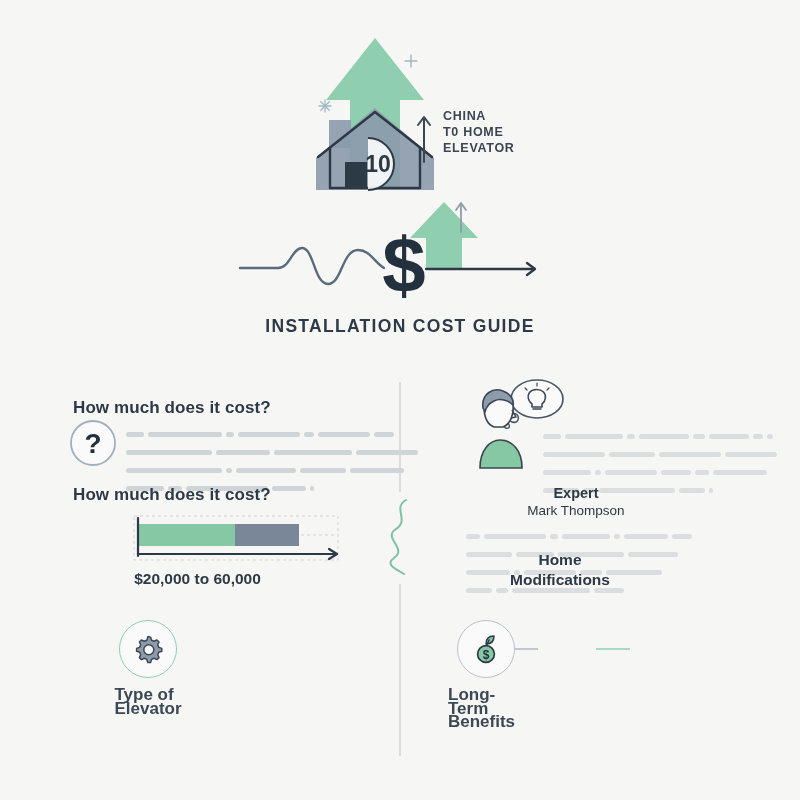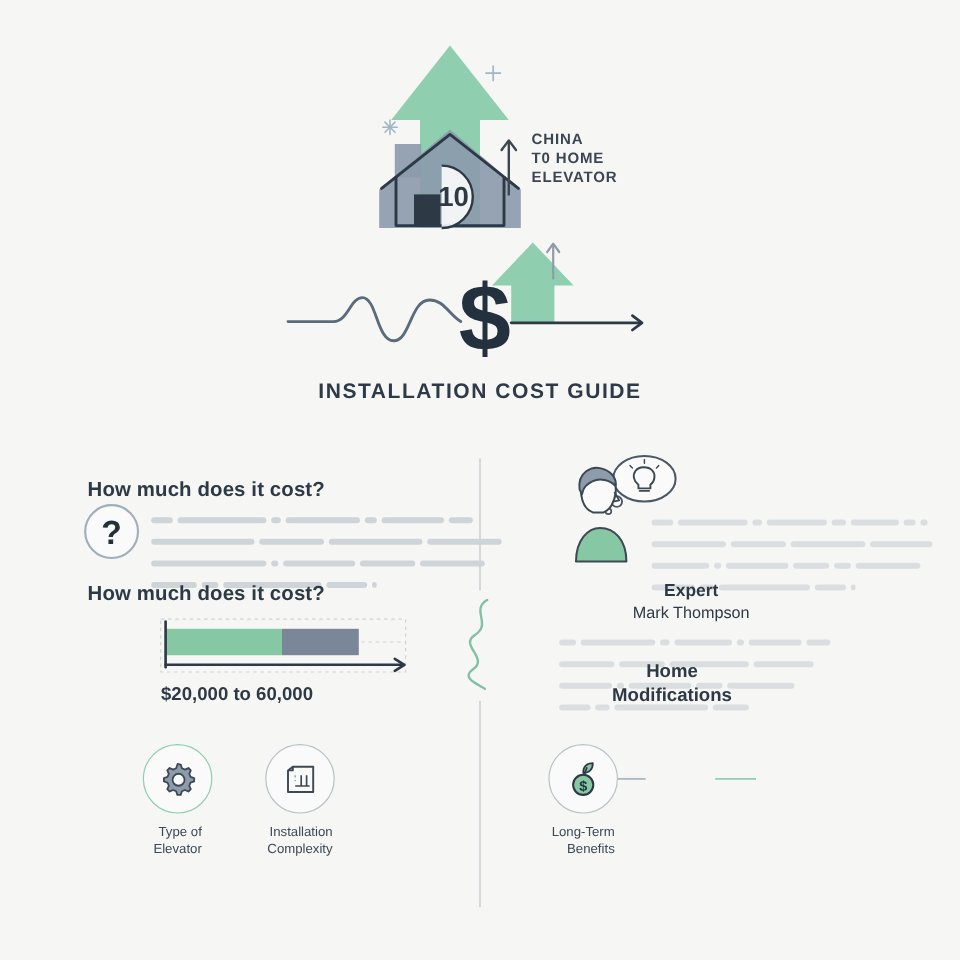--- a/index.html
+++ b/index.html
@@ -118,25 +118,26 @@
     border: 1.4px solid #b9c3c6;
     background: #fafafa;
     display: flex;
     align-items: center;
     justify-content: center;
     box-sizing: border-box;
   }
   .icon-circle.green { border-color: #8fcfb0; }
   .icon-caption {
     margin-top: 10px;
-    font-size: 11px;
+    font-size: 17px;
     line-height: 13.5px;
-    text-align: right;
+    text-align: left;
     color: #3c4854;
     white-space: pre-line;
+    font-weight: bold;
   }
 
   .expert-name {
     position: absolute;
     left: 456px; top: 484px;
     width: 240px;
     text-align: center;
     color: #2d3945;
   }
   .expert-name .role {
@@ -282,34 +283,20 @@
                    L19.6 26.4 L18.6 29.4 L15.8 29.4 L14.8 26.4 L12.2 25.3 L9.4 26.6 L7.4 24.6
                    L8.7 21.8 L7.6 19.2 L4.6 18.2 L4.6 15.4 L7.6 14.4 L8.7 11.8 L7.4 9 L9.4 7
                    L12.2 8.3 L14.8 7.2 Z" fill="#8d9bab" stroke="#3c4854" stroke-width="1.5" stroke-linejoin="round"></path>
           <circle cx="16.8" cy="16.8" r="5" fill="#fafafa" stroke="#3c4854" stroke-width="1.5"></circle>
         </svg>
       </div>
       <div class="icon-caption">Type of
 Elevator</div>
     </div>
 
-    <div class="icon-item">
-      <div class="icon-circle">
-        <svg width="32" height="32" viewBox="0 0 32 32">
-          <path d="M6 9 L6 27 L27 27 L27 6 L10 6 Z" fill="#fafafa" stroke="#3c4854" stroke-width="1.6" stroke-linejoin="round"></path>
-          <path d="M10 6 L10 9 L6 9" fill="none" stroke="#3c4854" stroke-width="1.6" stroke-linejoin="round"></path>
-          <line x1="12" y1="22" x2="24" y2="22" stroke="#3c4854" stroke-width="1.4"></line>
-          <line x1="17" y1="13" x2="17" y2="22" stroke="#3c4854" stroke-width="1.4"></line>
-          <line x1="21.5" y1="13" x2="21.5" y2="22" stroke="#3c4854" stroke-width="1.4"></line>
-          <line x1="12" y1="13" x2="12" y2="18" stroke="#7fc2a3" stroke-width="1.4" stroke-dasharray="2 2"></line>
-        </svg>
-      </div>
-      <div class="icon-caption">Installation
-Complexity</div>
-    </div>
 
   </div>
 
   <svg style="position:absolute; left:458px; top:372px; width:110px; height:100px;" viewBox="0 0 110 100">
 
     <g>
       <ellipse cx="79" cy="27" rx="26" ry="19" fill="#fafafa" stroke="#4b5864" stroke-width="1.7"></ellipse>
       <circle cx="56" cy="46" r="4.4" fill="#fafafa" stroke="#4b5864" stroke-width="1.6"></circle>
       <circle cx="49" cy="54" r="2.4" fill="#fafafa" stroke="#4b5864" stroke-width="1.4"></circle>
       <path d="M74 32 C70 29 69 24 71.5 20.5 C74.5 16.5 82 16.5 85.5 20 C88.5 23 88 29 84 32 L84 35 L74 35 Z" fill="#fafafa" stroke="#3c4854" stroke-width="1.6" stroke-linejoin="round"></path>

